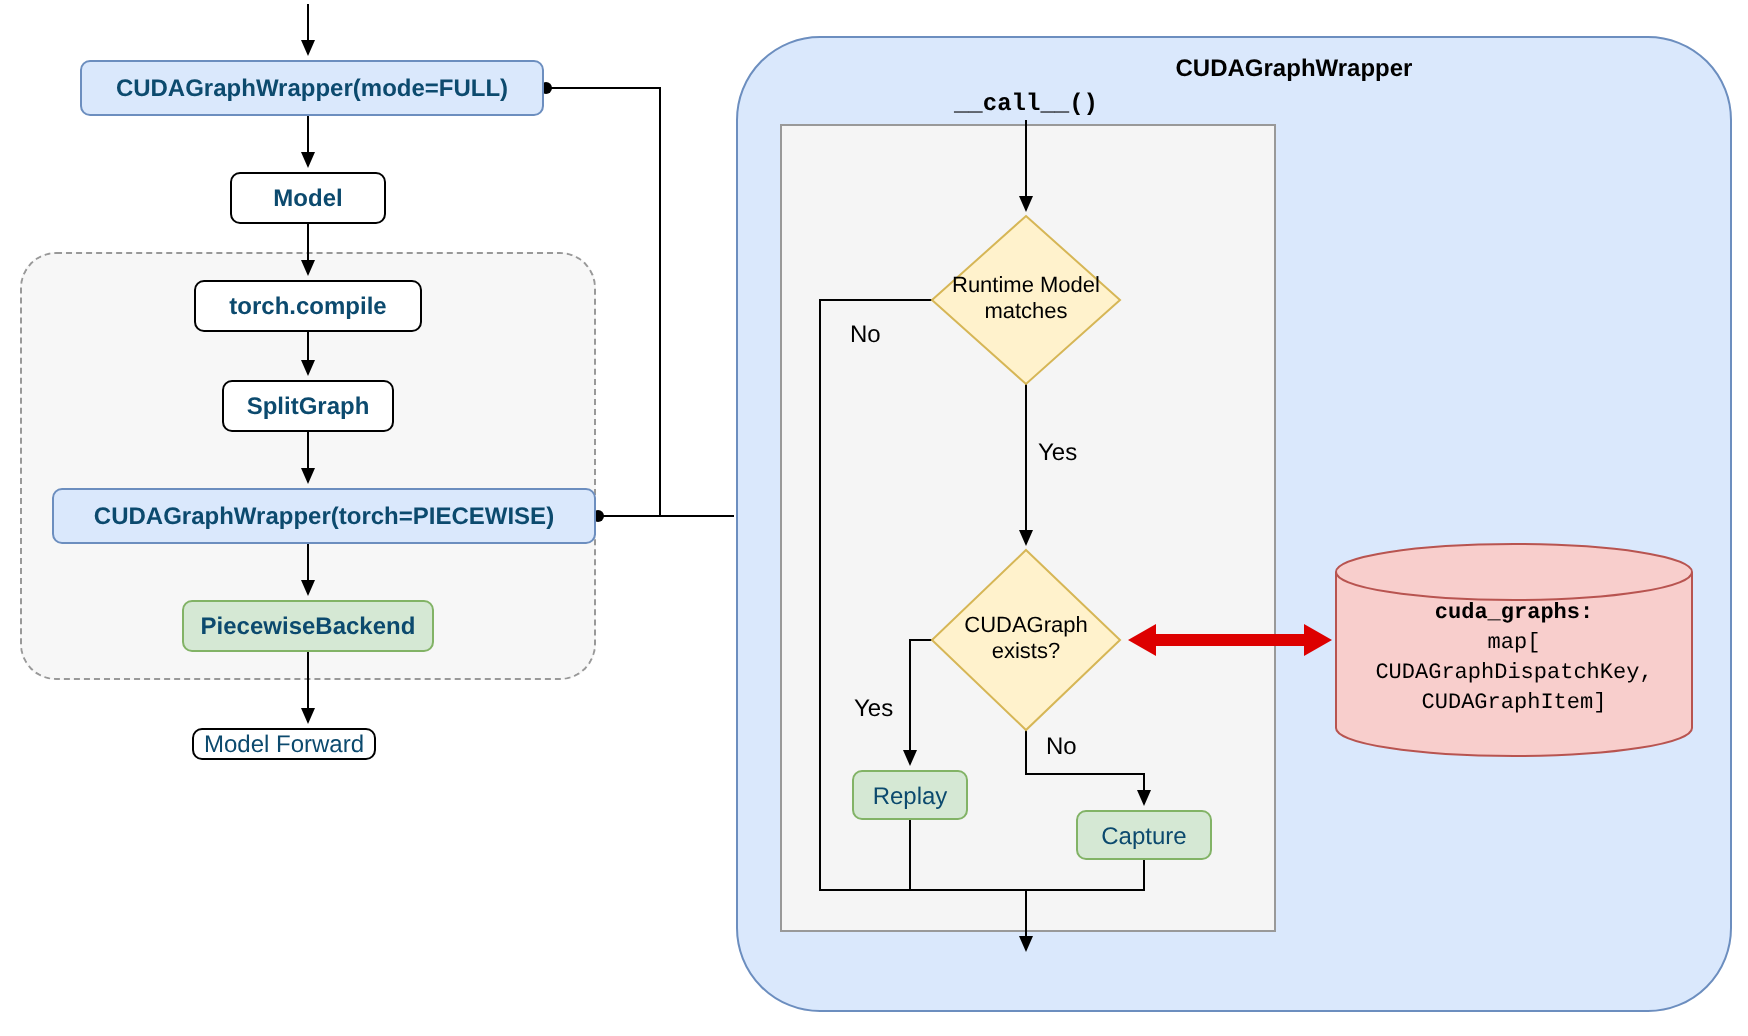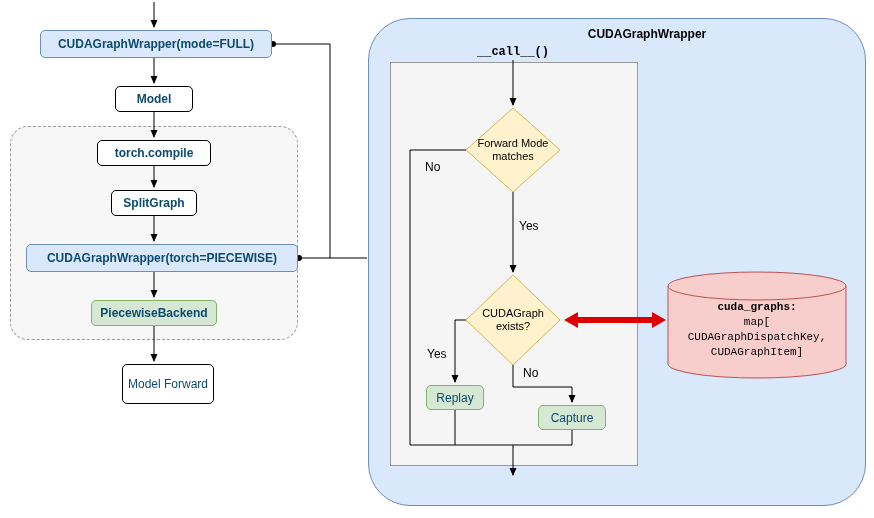--- a/index.html
+++ b/index.html
@@ -88,26 +88,26 @@
     <line class="cyl-line" x1="668" y1="286" x2="668" y2="364"></line>
     <line class="cyl-line" x1="846" y1="286" x2="846" y2="364"></line>
   </svg>
 
   <div class="node blue" style="left:40px;top:30px;width:232px;height:28px">CUDAGraphWrapper(mode=FULL)</div>
   <div class="node" style="left:115px;top:86px;width:78px;height:26px">Model</div>
   <div class="node" style="left:111px;top:190px;width:86px;height:26px">SplitGraph</div>
   <div class="node" style="left:97px;top:140px;width:114px;height:26px">torch.compile</div>
   <div class="node blue" style="left:26px;top:244px;width:272px;height:28px">CUDAGraphWrapper(torch=PIECEWISE)</div>
   <div class="node green" style="left:91px;top:300px;width:126px;height:26px">PiecewiseBackend</div>
-  <div class="node normal" style="left:122px;top:364px;width:92px;height:40px">Model Forward</div>
+  <div class="node normal" style="left:96px;top:364px;width:92px;height:16px">Model Forward</div>
 
   <div class="lbl bold center" style="left:398px;top:27px;width:498px">CUDAGraphWrapper</div>
   <div class="lbl mono bold center" style="left:443px;top:45px;width:140px">__call__()</div>
 
-  <div class="lbl pre center small" style="left:465px;top:137px;width:96px">Forward Mode
+  <div class="lbl pre center small" style="left:465px;top:137px;width:96px">Runtime Model
 matches</div>
   <div class="lbl pre center small" style="left:465px;top:307px;width:96px">CUDAGraph
 exists?</div>
 
   <div class="lbl" style="left:425px;top:160px">No</div>
   <div class="lbl" style="left:519px;top:219px">Yes</div>
   <div class="lbl" style="left:427px;top:347px">Yes</div>
   <div class="lbl" style="left:523px;top:366px">No</div>
 
   <div class="node green normal" style="left:426px;top:385px;width:58px;height:25px">Replay</div>

